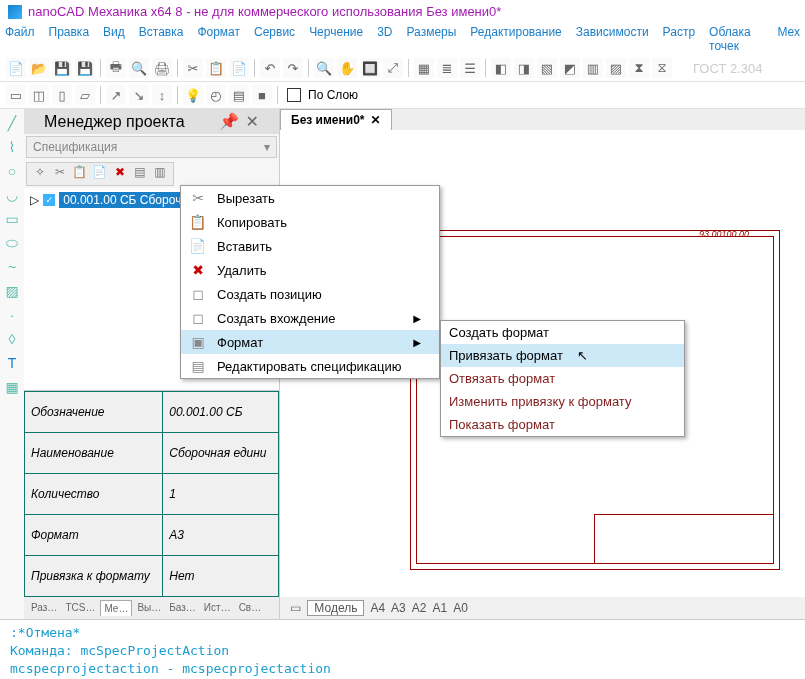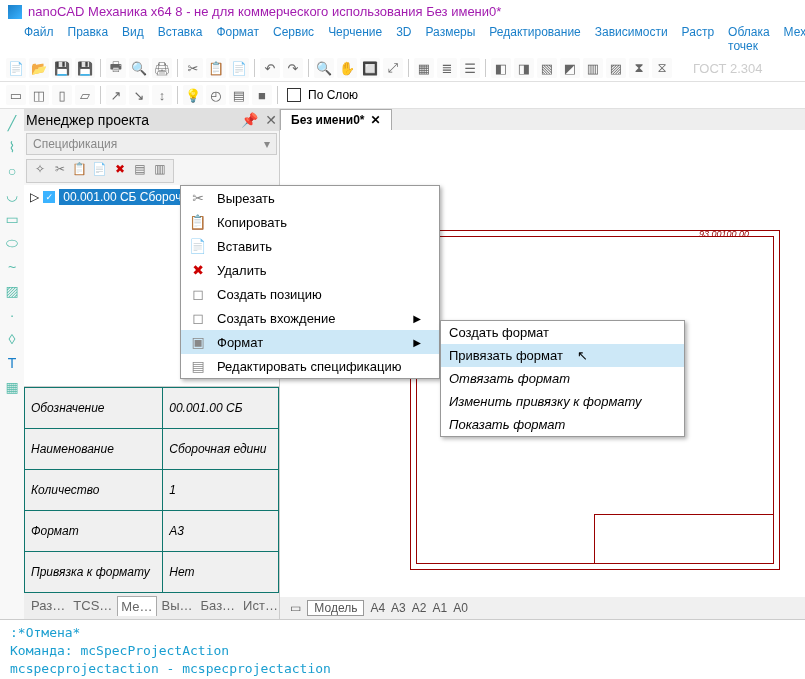--- a/index.html
+++ b/index.html
@@ -1,56 +1,56 @@
 <!DOCTYPE html>
 <html><head>
 <meta charset="utf-8">
 <style>
   * { box-sizing: border-box; margin: 0; padding: 0; }
   body { font-family: "Segoe UI", Tahoma, sans-serif; font-size: 12px; background: #fff; width: 805px; height: 679px; overflow: hidden; position: relative; }
   .title-bar { color: #a21caf; padding: 4px 8px; font-size: 13px; display: flex; align-items: center; gap: 6px; }
   .title-bar .logo { width: 14px; height: 14px; background: linear-gradient(135deg,#1a7fc9,#3bb3ff); }
-  .menu-bar { padding: 2px 24px; display: flex; gap: 14px; color: #1a7fc9; font-size: 12px; }
+  .menu-bar { padding: 2px 5px; display: flex; gap: 14px; color: #1a7fc9; font-size: 12px; }
   .menu-bar span { cursor: default; }
   .toolbar { padding: 3px 6px; display: flex; gap: 3px; align-items: center; border-bottom: 1px solid #e0e0e0; }
   .toolbar .tbtn { width: 20px; height: 20px; display: flex; align-items: center; justify-content: center; font-size: 13px; color: #666; background: #fafafa; border-radius: 2px; }
   .toolbar .sep { width: 1px; height: 18px; background: #ccc; margin: 0 2px; }
   .gost { color: #ccc; font-size: 13px; margin-left: 18px; }
   .main-area { display: flex; height: 510px; }
   .left-toolbar { width: 24px; background: #f8f8f8; display: flex; flex-direction: column; gap: 6px; padding: 6px 2px; align-items: center; }
   .left-toolbar div { width: 18px; height: 18px; color: #5ba; font-size: 14px; text-align: center; }
   .panel { width: 256px; background: #f6f6f6; border-right: 1px solid #ccc; display: flex; flex-direction: column; }
-  .panel-head { background: #e0e0e0; padding: 3px 2px; font-size: 14px; display: flex; justify-content: space-between; align-items: center; }
+  .panel-head { background: #e0e0e0; padding: 3px 20px; font-size: 16px; display: flex; justify-content: space-between; align-items: center; }
   .panel-head .ctrls { display: flex; gap: 6px; color: #666; }
   .spec-drop { background: #eee; border: 1px solid #ccc; padding: 3px 6px; margin: 2px; display: flex; justify-content: space-between; color: #888; }
   .panel-tb { background: #eee; padding: 2px 4px; display: flex; gap: 2px; border: 1px solid #ccc; width: fit-content; margin: 2px; }
   .panel-tb div { width: 18px; height: 18px; font-size: 12px; text-align: center; color: #777; }
   .tree { padding: 4px 6px; flex: 1; background: #fff; }
   .tree-item { display: flex; align-items: center; gap: 4px; }
   .tree-item .chk { width: 12px; height: 12px; border: 1px solid #3bb3ff; background: #3bb3ff; color: #fff; font-size: 9px; line-height: 10px; text-align: center; }
   .tree-item .txt { background: #1a7fc9; color: #fff; padding: 1px 4px; font-size: 12px; }
   .props { border-top: 1px solid #ccc; background: #f6f6f6; }
   .props table { width: 100%; border-collapse: collapse; font-size: 12px; }
   .props td { border: 1px solid #0f766e; padding: 13px 6px; background: #f0f0f0; font-style: italic; }
-  .panel-tabs { display: flex; gap: 2px; padding: 3px 4px; background: #eee; font-size: 13px; color: #666; text-align: center; }
+  .panel-tabs { display: flex; gap: 2px; padding: 3px 4px; background: #eee; font-size: 10px; color: #666; text-align: center; }
   .panel-tabs span { padding: 2px 3px; }
   .panel-tabs .active { background: #fff; border: 1px solid #aaa; border-bottom: none; }
   .content { flex: 1; position: relative; display: flex; flex-direction: column; }
   .doc-tab { background: #eee; padding: 0; display: flex; }
   .doc-tab .tab { background: #fff; border: 1px solid #aaa; border-bottom: none; padding: 3px 10px; font-size: 12px; display: flex; gap: 6px; font-weight: bold; }
   .canvas { flex: 1; background: #fff; position: relative; overflow: hidden; }
   .drawing { position: absolute; left: 130px; top: 100px; width: 370px; height: 340px; border: 1px solid #900; }
   .drawing::after { content:""; position:absolute; inset:5px; border:1px solid #900; }
   .dlabel { position:absolute; top:-2px; right:30px; font-size:9px; color:#900; font-style:italic;}
   .axis { position: absolute; left: 310px; top: 470px; }
   .ctx-menu { position: absolute; background: #fff; border: 1px solid #999; box-shadow: 2px 2px 4px rgba(0,0,0,.3); z-index: 10; font-size: 13px; }
   .ctx-menu .item { display: flex; align-items: center; padding: 4px 18px 4px 8px; gap: 10px; white-space: nowrap; }
   .ctx-menu .item .ic { width: 18px; text-align: center; color: #888; font-size: 14px; }
   .ctx-menu .item.hov { background: #cde8f7; }
-  .ctx-menu .item.dis { color: #000000; font-style: italic; }
+  .ctx-menu .item.dis { color: #7f1d1d; }
   .ctx-menu .item .arrow { margin-left: auto; font-size: 10px; }
   .model-tabs { display: flex; gap: 6px; padding: 3px 10px; background: #f0f0f0; font-size: 12px; align-items: center; }
   .model-tabs span { color: #555; }
   .model-tabs .active { background: #fff; border: 1px solid #999; padding: 0 6px; }
   .console { background: #fff; border-top: 1px solid #ccc; padding: 4px 10px; font-family: Consolas, monospace; font-size: 13px; color: #1a9ed0; line-height: 1.4; }
 </style>
 </head>
 <body>
 
 <div class="title-bar">

